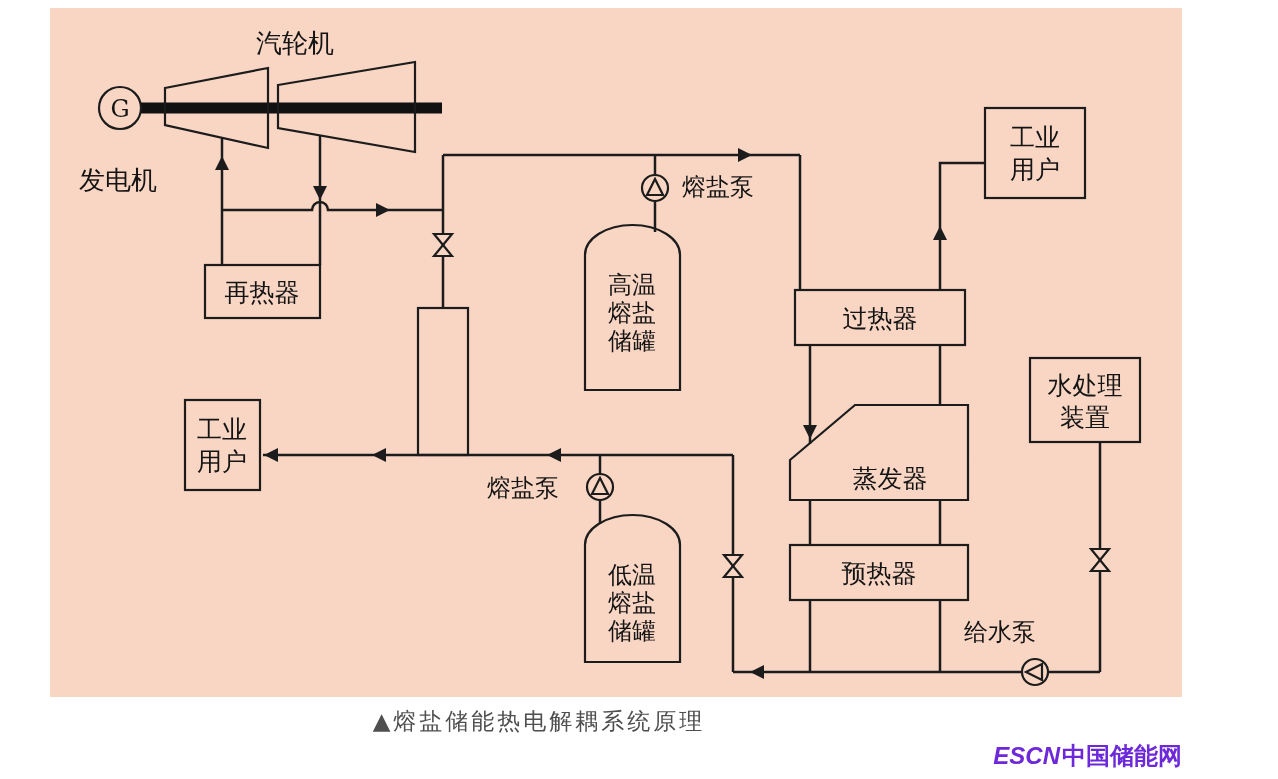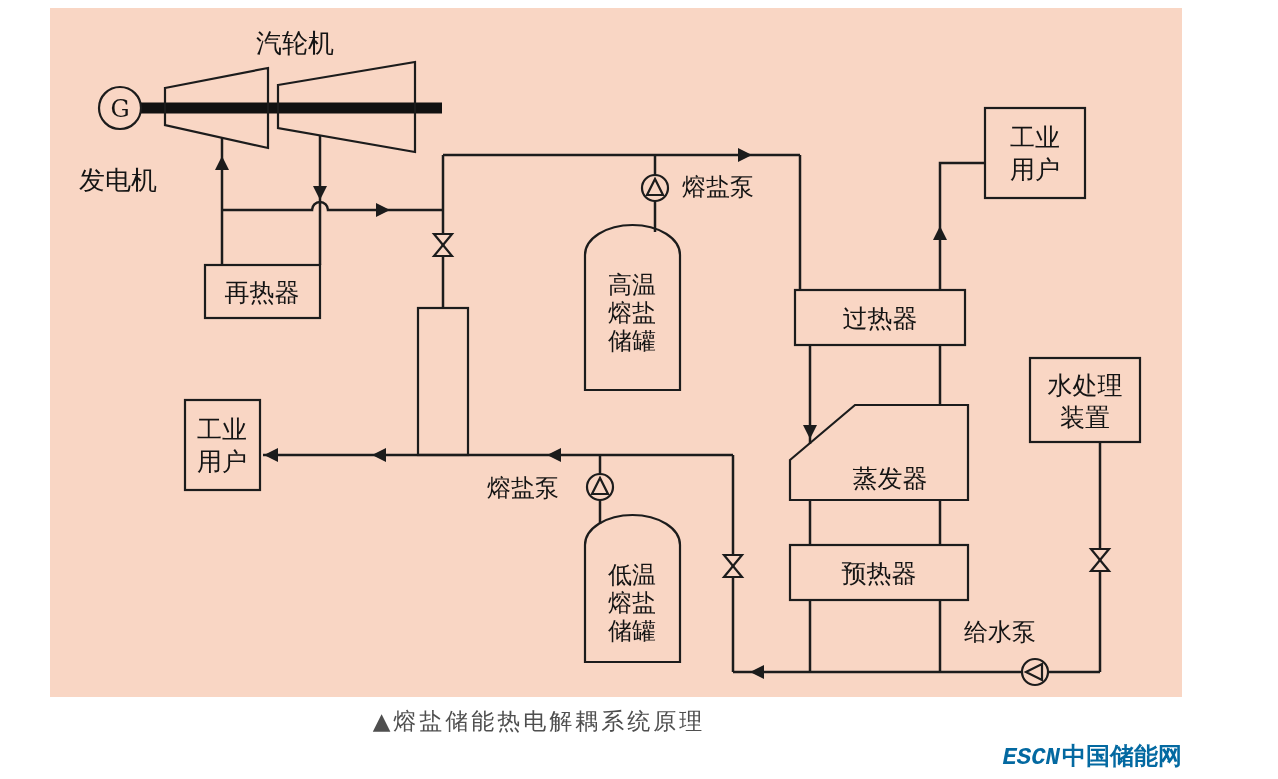--- a/index.html
+++ b/index.html
@@ -11,22 +11,22 @@
   .shaft{stroke:#111111;stroke-width:11;fill:none;}
   .box{fill:none;stroke:#1c1c1c;stroke-width:2.2;}
   .sym{fill:#f9d6c4;stroke:#1c1c1c;stroke-width:2.2;}
   .arrow{fill:#1c1c1c;stroke:none;}
   text{font-family:"DejaVu Serif", serif;fill:#141414;}
   .t26{font-size:26px;}
   .t25{font-size:25px;}
   .t24{font-size:24px;}
   #caption{position:absolute;left:0;top:706px;width:1078px;text-align:center;
            font-size:23px;color:#4f4f4f;letter-spacing:3px;font-family:"DejaVu Serif", serif;}
-  #logo{position:absolute;right:96px;top:740px;font-size:24px;font-weight:bold;color:#0369a1;
-        font-family:Liberation Mono, monospace;white-space:nowrap;}
+  #logo{position:absolute;right:96px;top:740px;font-size:24px;font-weight:bold;color:#6d28d9;
+        font-family:Liberation Sans, sans-serif;white-space:nowrap;}
   #logo .latin{font-style:italic;font-weight:900;letter-spacing:0px;margin-right:2px;}
 </style>
 </head>
 <body>
 
 <div id="page">
   <div id="panel">
     <svg width="1132" height="689" viewBox="0 0 1132 689">
 
       <g>

